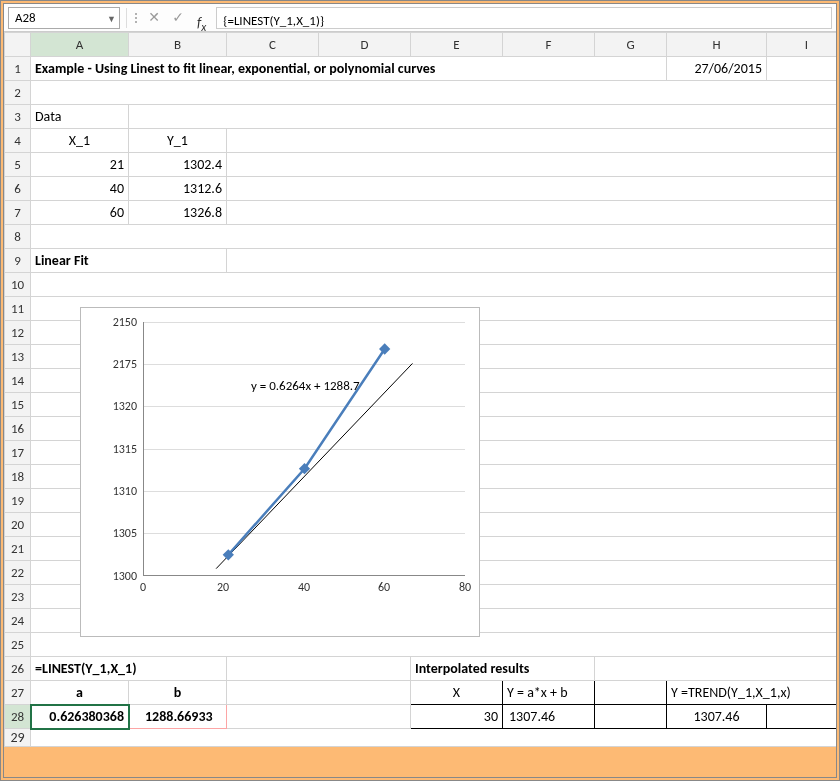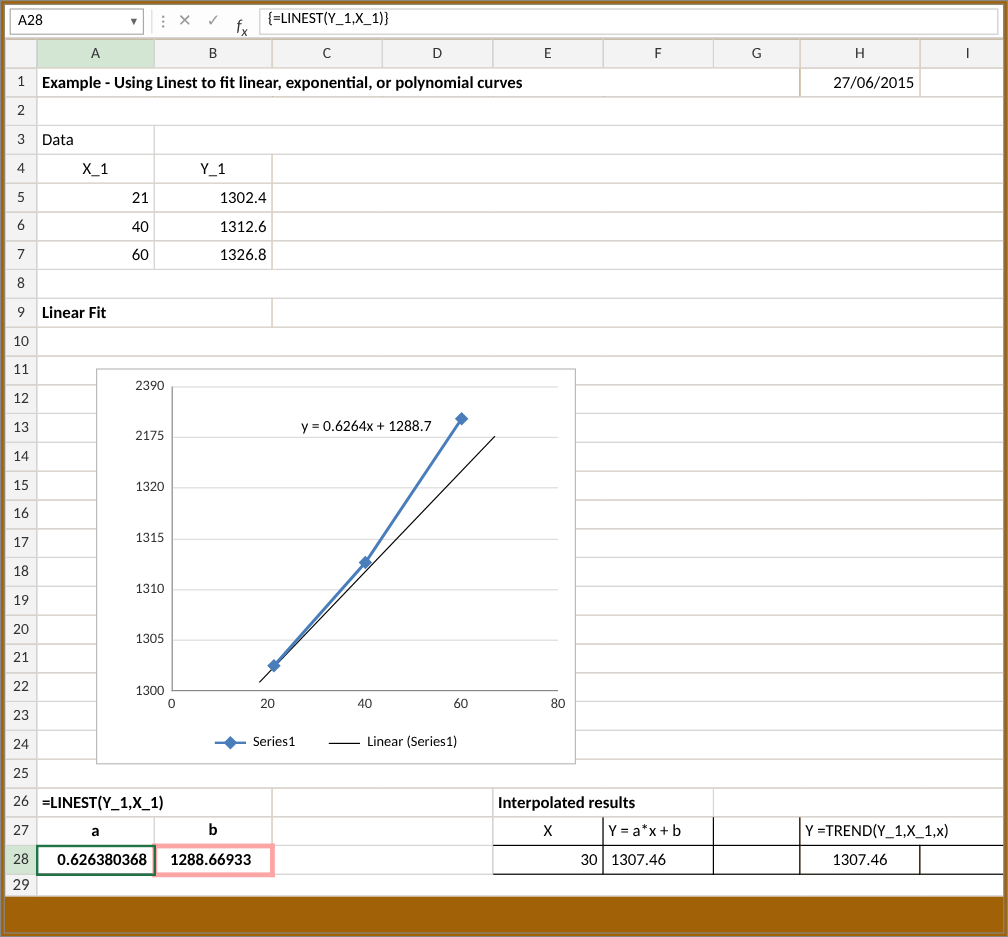--- a/index.html
+++ b/index.html
@@ -7,21 +7,21 @@
     margin: 0;
     font-family: Calibri, Arial, sans-serif;
     font-size: 14px;
     background: #fff;
     color: #000;
   }
   .frame {
     width: 840px;
     height: 781px;
     border: 4px double #888;
-    background: #a16207;
+    background: #fdba74;
     position: relative;
     overflow: hidden;
   }
   .formula-bar {
     display: flex;
     align-items: center;
     height: 28px;
     border-bottom: 1px solid #ccc;
     padding: 0 4px;
     gap: 6px;
@@ -63,21 +63,21 @@
     margin-top: 12px;
   }
   .formula-input {
     flex: 1;
     height: 22px;
     border: 1px solid #ccc;
     background: #fff;
     padding: 0 6px;
     font-size: 13px;
     display: flex;
-    align-items: flex-start;
+    align-items: flex-end;
     font-family: Calibri, Arial, sans-serif;
   }
   .grid {
     position: relative;
   }
   table.sheet {
     border-collapse: collapse;
     table-layout: fixed;
     width: 100%;
   }
@@ -164,20 +164,21 @@
     position: absolute;
     top: 272px;
     font-size: 12px;
     color: #333;
     transform: translateX(-50%);
   }
   .eq-label {
     position: absolute;
     font-size: 13px;
     color: #000;
+    margin-top: 30px;
   }
   .legend {
     position: absolute;
     bottom: 10px;
     left: 0; right: 0;
     display: flex;
     justify-content: center;
     gap: 28px;
     font-size: 12px;
     align-items: center;
@@ -381,21 +382,21 @@
           <td class="center bold">b</td>
           <td colspan="2"></td>
           <td class="center" style="border:1px solid #000">X</td>
           <td style="border:1px solid #000">Y = a*x + b</td>
           <td style="border:1px solid #000"></td>
           <td colspan="2" style="border:1px solid #000">Y =TREND(Y_1,X_1,x)</td>
         </tr>
         <tr>
             <th class="row-hdr sel-row-hdr">28</th>
           <td class="bold sel-cell" style="border:1px solid #000;text-align:right;padding-left:4px">0.626380368</td>
-          <td class="bold" style="border:4px solid #fca5a5;text-align:center;padding-left:0">1288.66933</td>
+          <td class="bold" style="border:1px solid #fca5a5;text-align:left;padding-left:16px">1288.66933</td>
           <td colspan="2"></td>
           <td class="right" style="border:1px solid #000">30</td>
           <td style="border:1px solid #000;text-align:left;padding-left:6px">1307.46</td>
           <td style="border:1px solid #000"></td>
           <td class="center" style="border:1px solid #000">1307.46</td>
           <td style="border:1px solid #000"></td>
         </tr>
         <tr style="height:10px">
             <th class="row-hdr" style="height:10px;font-size:14px">29</th>
             <td colspan="9" style="height:10px"></td>
@@ -404,21 +405,21 @@
     </table>
 
     <div class="chart">
 
       <div class="y-tick" style="top:268px">1300</div>
       <div class="y-tick" style="top:225px">1305</div>
       <div class="y-tick" style="top:183px">1310</div>
       <div class="y-tick" style="top:141px">1315</div>
       <div class="y-tick" style="top:98px">1320</div>
       <div class="y-tick" style="top:56px">2175</div>
-      <div class="y-tick" style="top:14px">2390</div>
+      <div class="y-tick" style="top:14px">2150</div>
 
       <div class="plot-area">
         <div class="grid-h" style="top:0%"></div>
         <div class="grid-h" style="top:16.66%"></div>
         <div class="grid-h" style="top:33.33%"></div>
         <div class="grid-h" style="top:50%"></div>
         <div class="grid-h" style="top:66.66%"></div>
         <div class="grid-h" style="top:83.33%"></div>
         <svg class="plot-svg" viewBox="0 0 322 254">
 
@@ -433,26 +434,16 @@
       </div>
 
       <div class="eq-label" style="left:170px; top:40px">y = 0.6264x + 1288.7</div>
 
       <div class="x-tick" style="left:62px">0</div>
       <div class="x-tick" style="left:142px">20</div>
       <div class="x-tick" style="left:223px">40</div>
       <div class="x-tick" style="left:303px">60</div>
       <div class="x-tick" style="left:384px">80</div>
 
-      <div class="legend">
-        <div class="leg-item">
-          <span class="leg-line blue"></span>
-          <span>Series1</span>
-        </div>
-        <div class="leg-item">
-          <span class="leg-line black"></span>
-          <span>Linear (Series1)</span>
-        </div>
-      </div>
     </div>
 
   </div>
 </div>
 
 </body></html>

